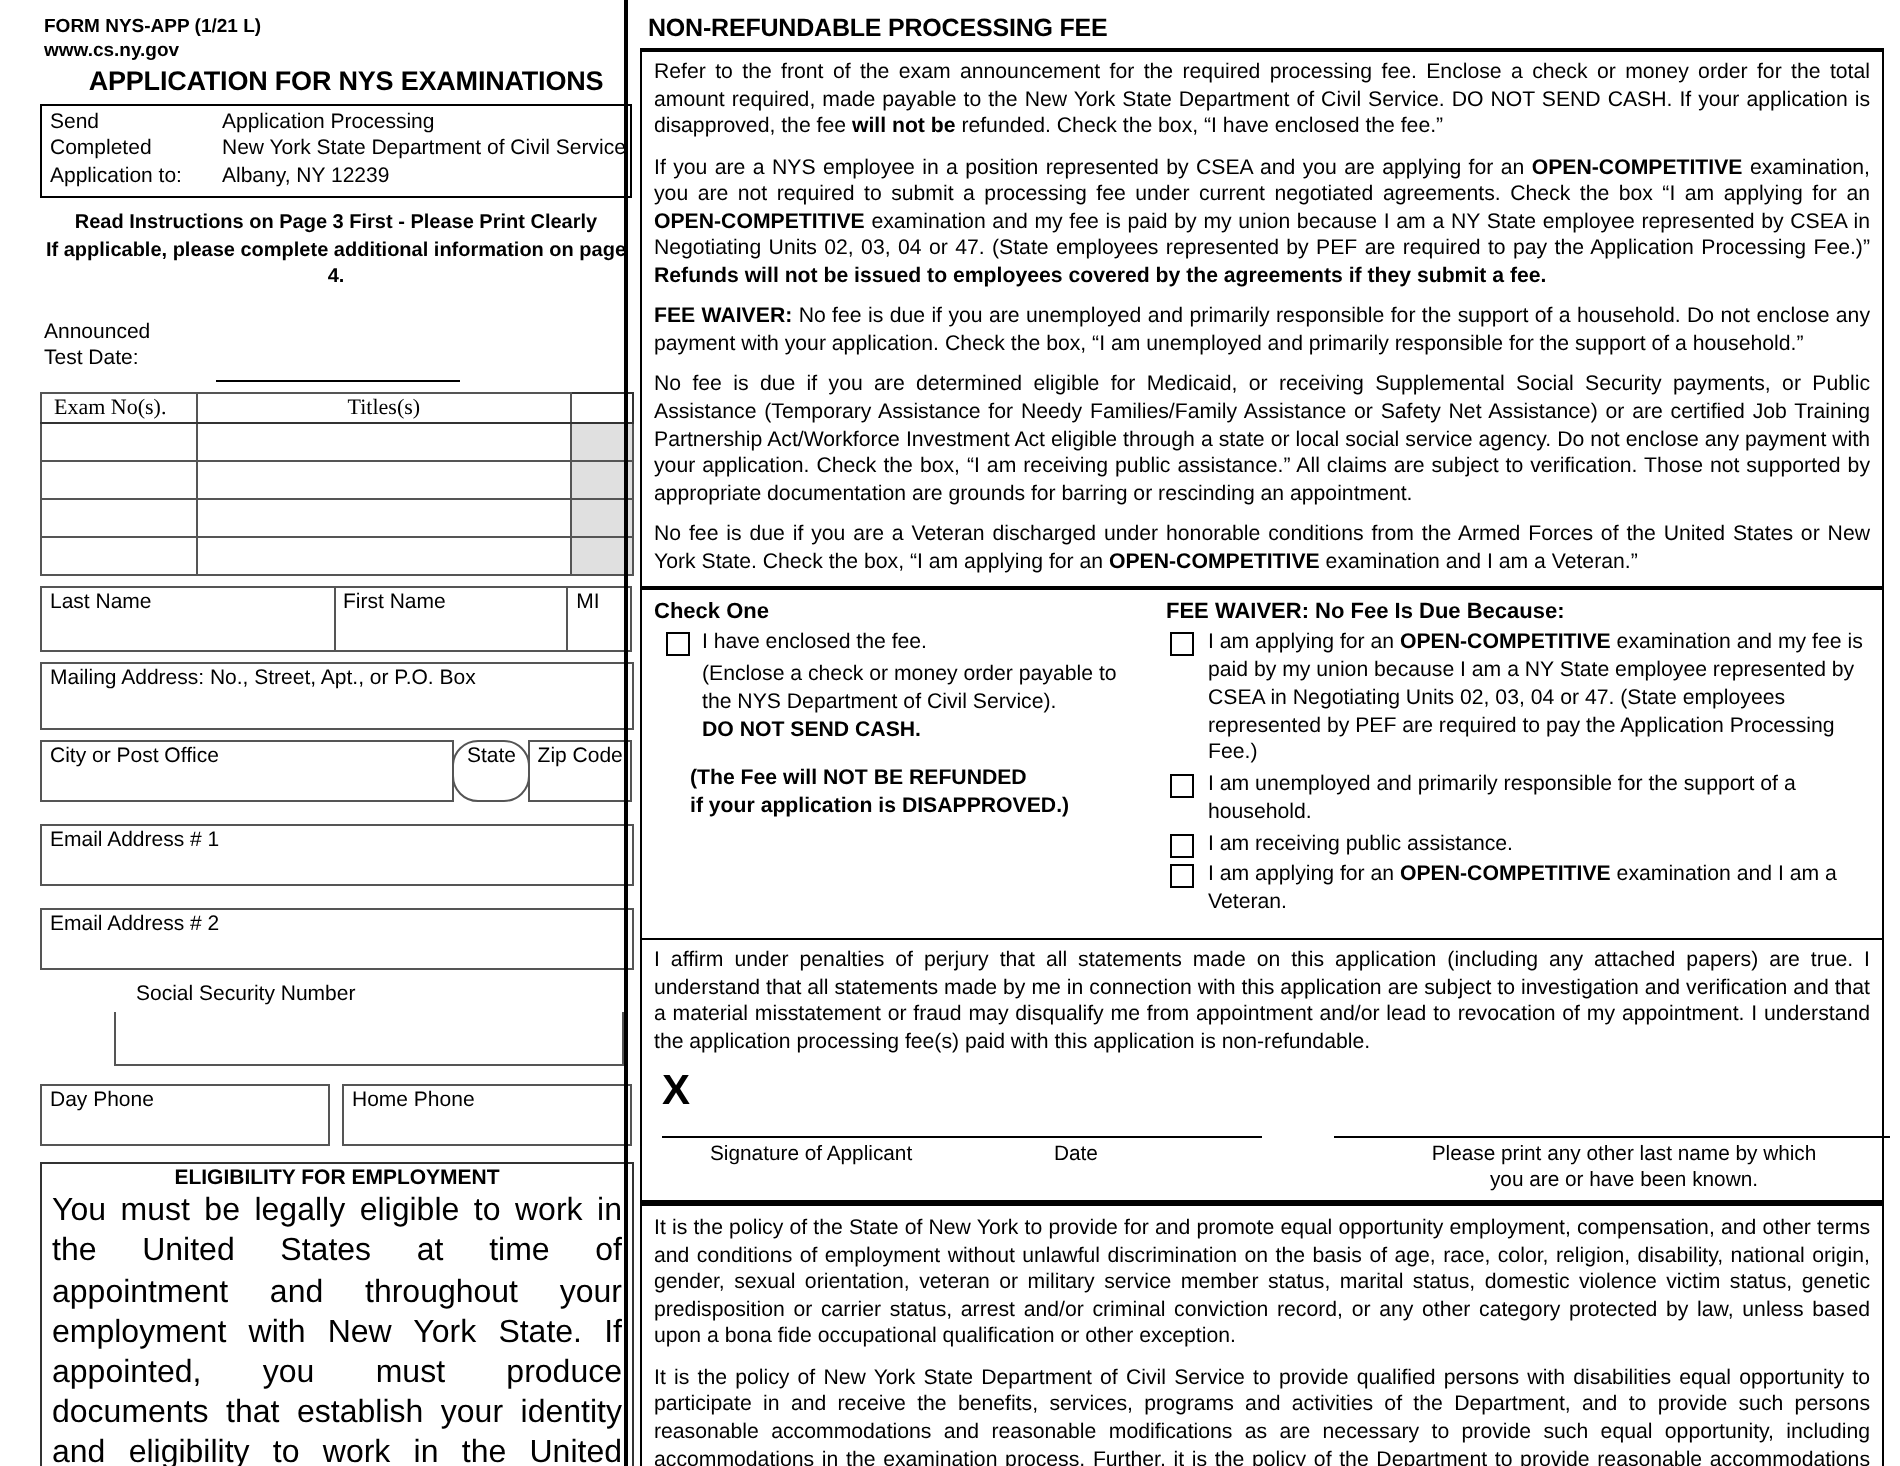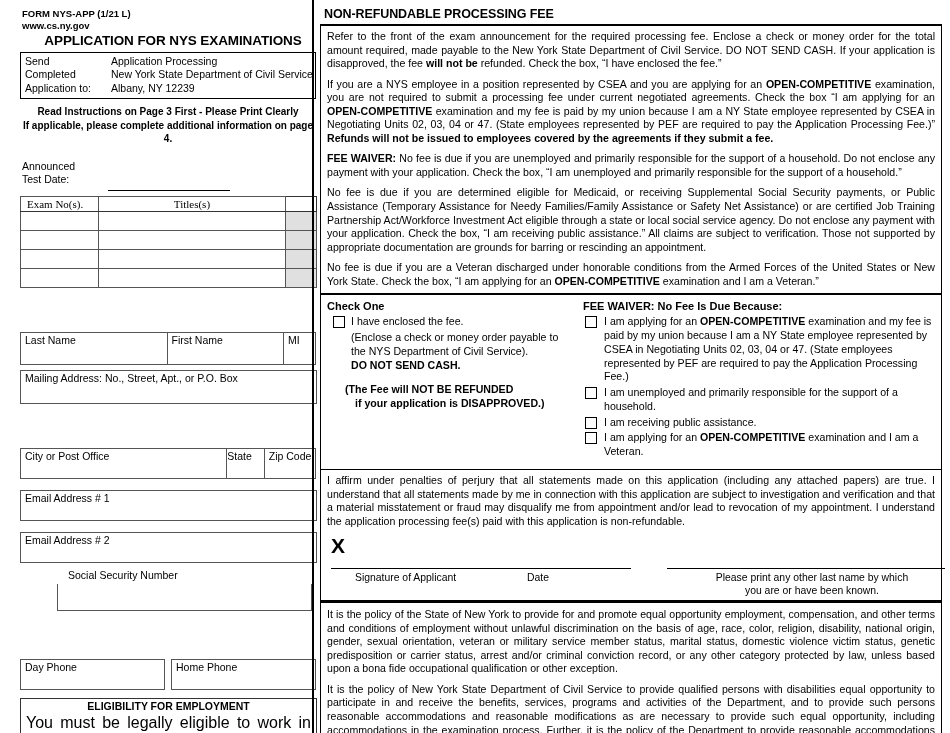--- a/index.html
+++ b/index.html
@@ -62,33 +62,32 @@
   .c-title { width:188px; }
   .c-shade { width:31px; background:#e0e0e0; }
   .c-shade.blank { background:#fff; border:none; border-bottom:1px solid #555;}
   table.exam tr.body td { height:19px; }
   table.exam { border:1.5px solid #333; }
 
   
   .fbox {
     border:1px solid #555; font-size:10.5px; padding:1px 0 0 4px; line-height:1.25;
     position:relative;
-    margin-top:39px;
   }
   .row-flex { display:flex; margin-top:5px; }
   .row-flex > .fbox + .fbox { margin-left:-1px; }
 
   .nm-last { width:148px; height:33px; }
   .nm-first { width:118px; height:33px; }
   .nm-mi { width:33px; height:33px; }
 
   .mail { width:297px; height:34px; margin-top:5px; }
 
   .city { width:208px; height:31px; }
-  .state { width:39px; height:31px; padding-left:0; }
+  .state { width:39px; height:31px; text-align:center; padding-left:0;border-radius:13px; }
   .zip { width:52px; height:31px; text-align:center; padding-left:0; }
 
   .email { width:297px; height:31px; margin-top:11px; }
 
   .ssn-wrap { margin-top:6px; height:45px; position:relative; }
   .ssn-label { font-size:10.5px; margin-left:48px; }
   .ssn-field {
     position:absolute; left:37px; top:15px; width:255px; height:27px;
     border:1px solid #555; border-top:none;
   }
@@ -137,21 +136,21 @@
   .cb-lg {
     width:12px; height:12px; border:1.6px solid #000; flex:0 0 12px;
     margin:1px 6px 0 6px;
   }
   .fee-waiver .cb-lg { margin-left:2px; margin-right:7px; }
   .chk-txt { font-size:10.6px; line-height:1.3; flex:1; }
   .co-sub { font-size:10.6px; line-height:1.3; margin-left:24px; }
   .co-strong { font-weight:bold; }
   .co-gap { height:11px; }
   .co-refund { font-size:10.6px; font-weight:bold; line-height:1.3; margin-left:18px; }
-  .co-refund .ind { display:block; margin-left:10px; }
+  .co-refund .ind { display:block; }
 
   .affirm {
     border:1.5px solid #000; border-top:none; padding:4px 6px 3px 6px;
   }
   .sig-area { position:relative; height:62px; margin-top:2px; }
   .sig-x { font-size:21px; font-weight:bold; margin-left:4px; line-height:1; }
   .sig-line-1 {
     position:absolute; left:4px; top:33px; width:300px; border-bottom:1.3px solid #000;
   }
   .sig-line-2 {

